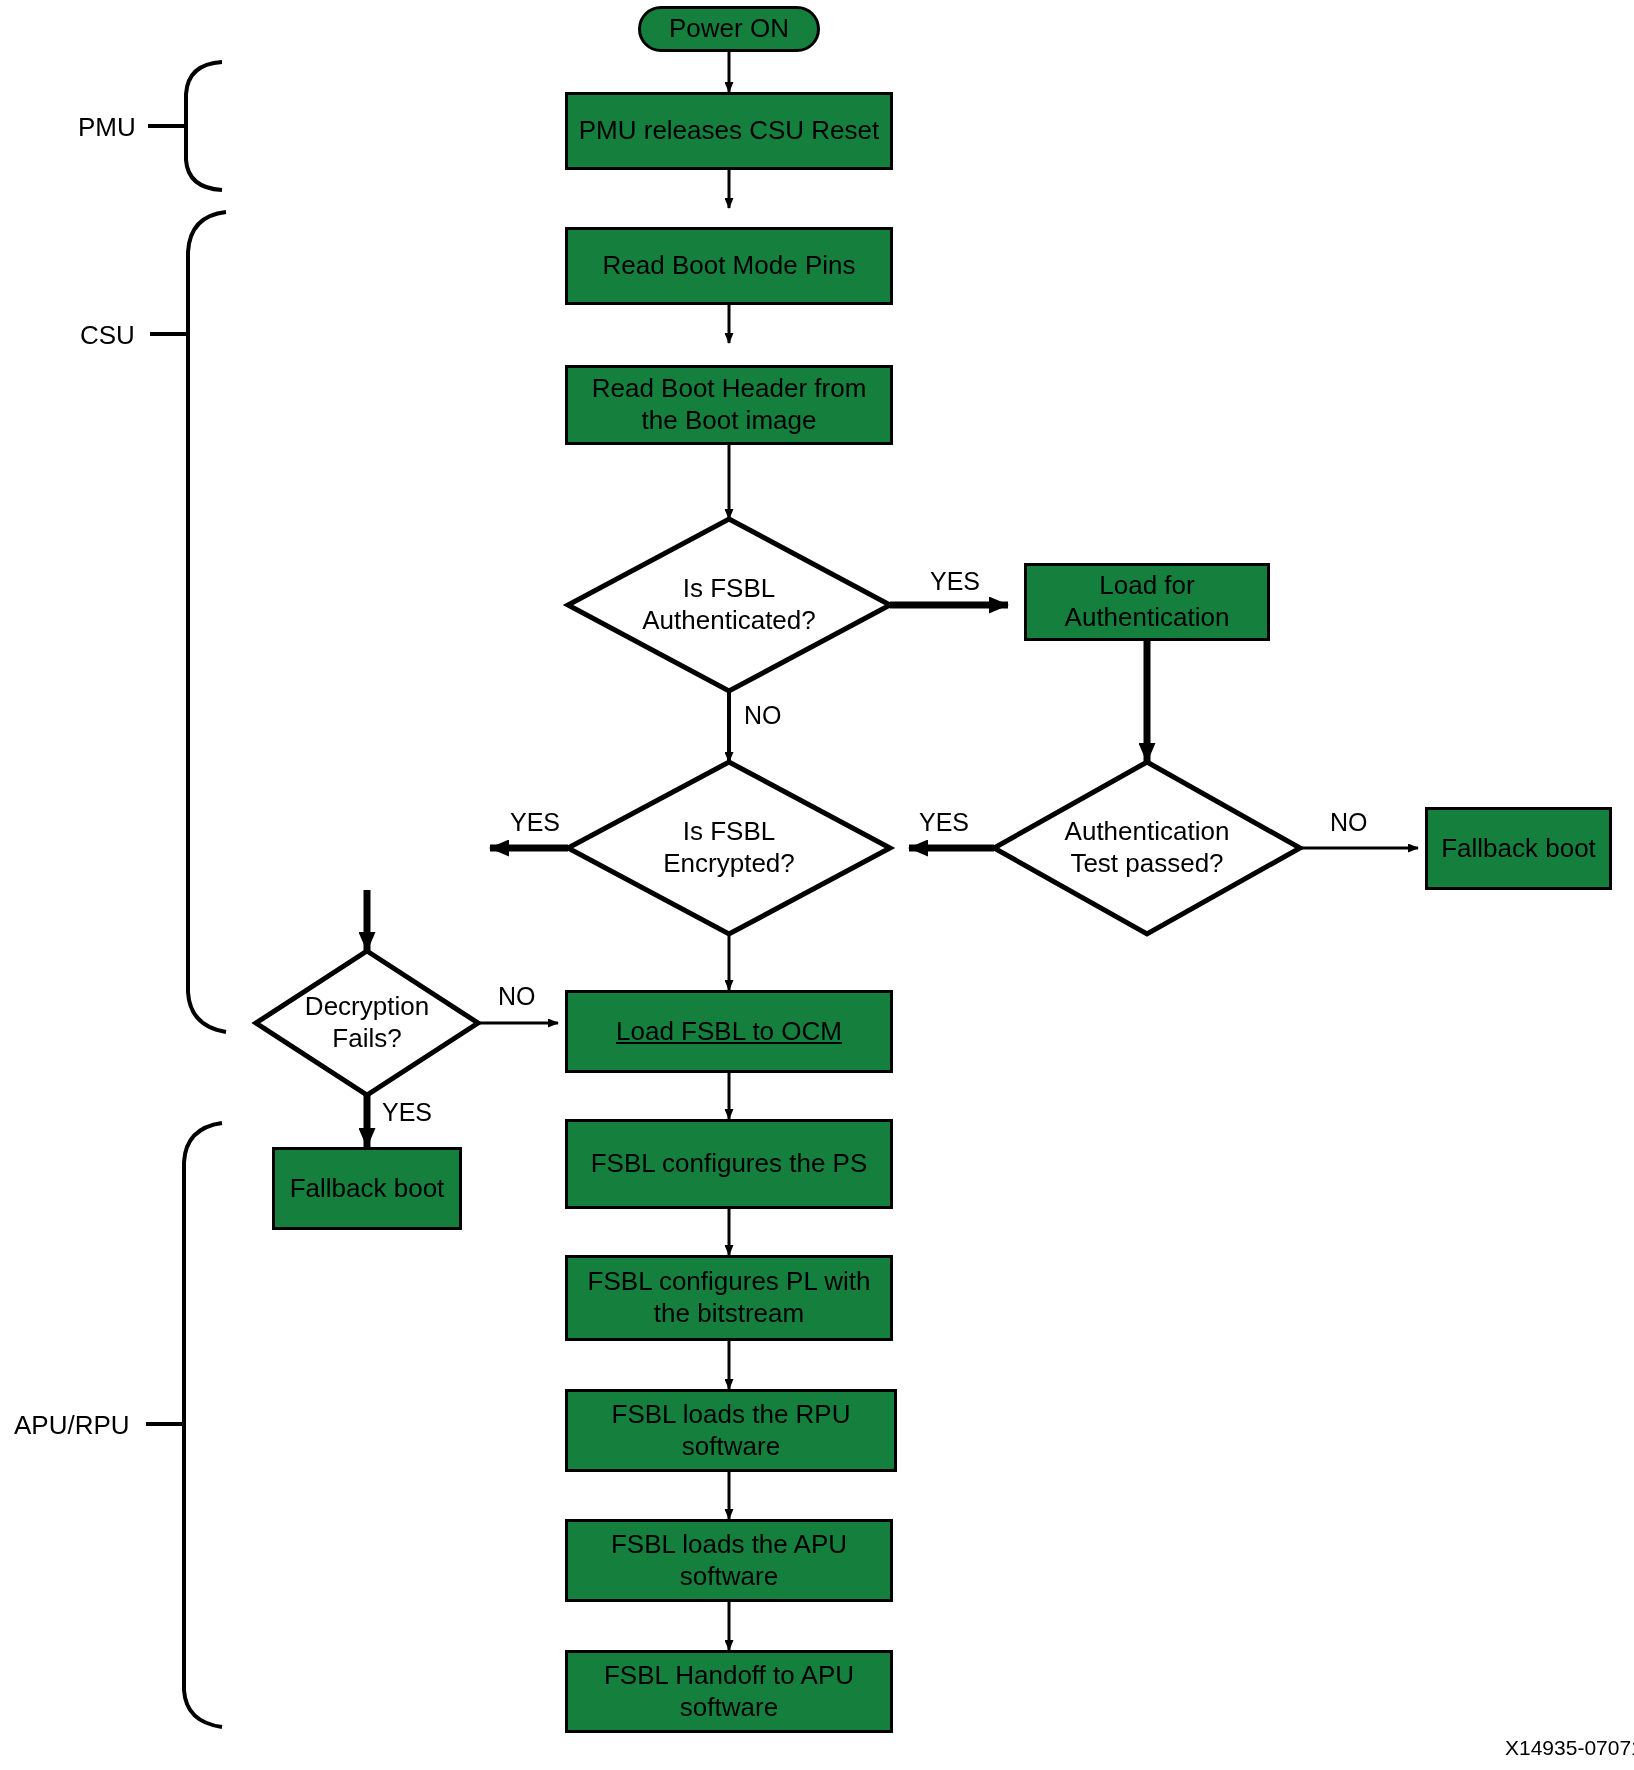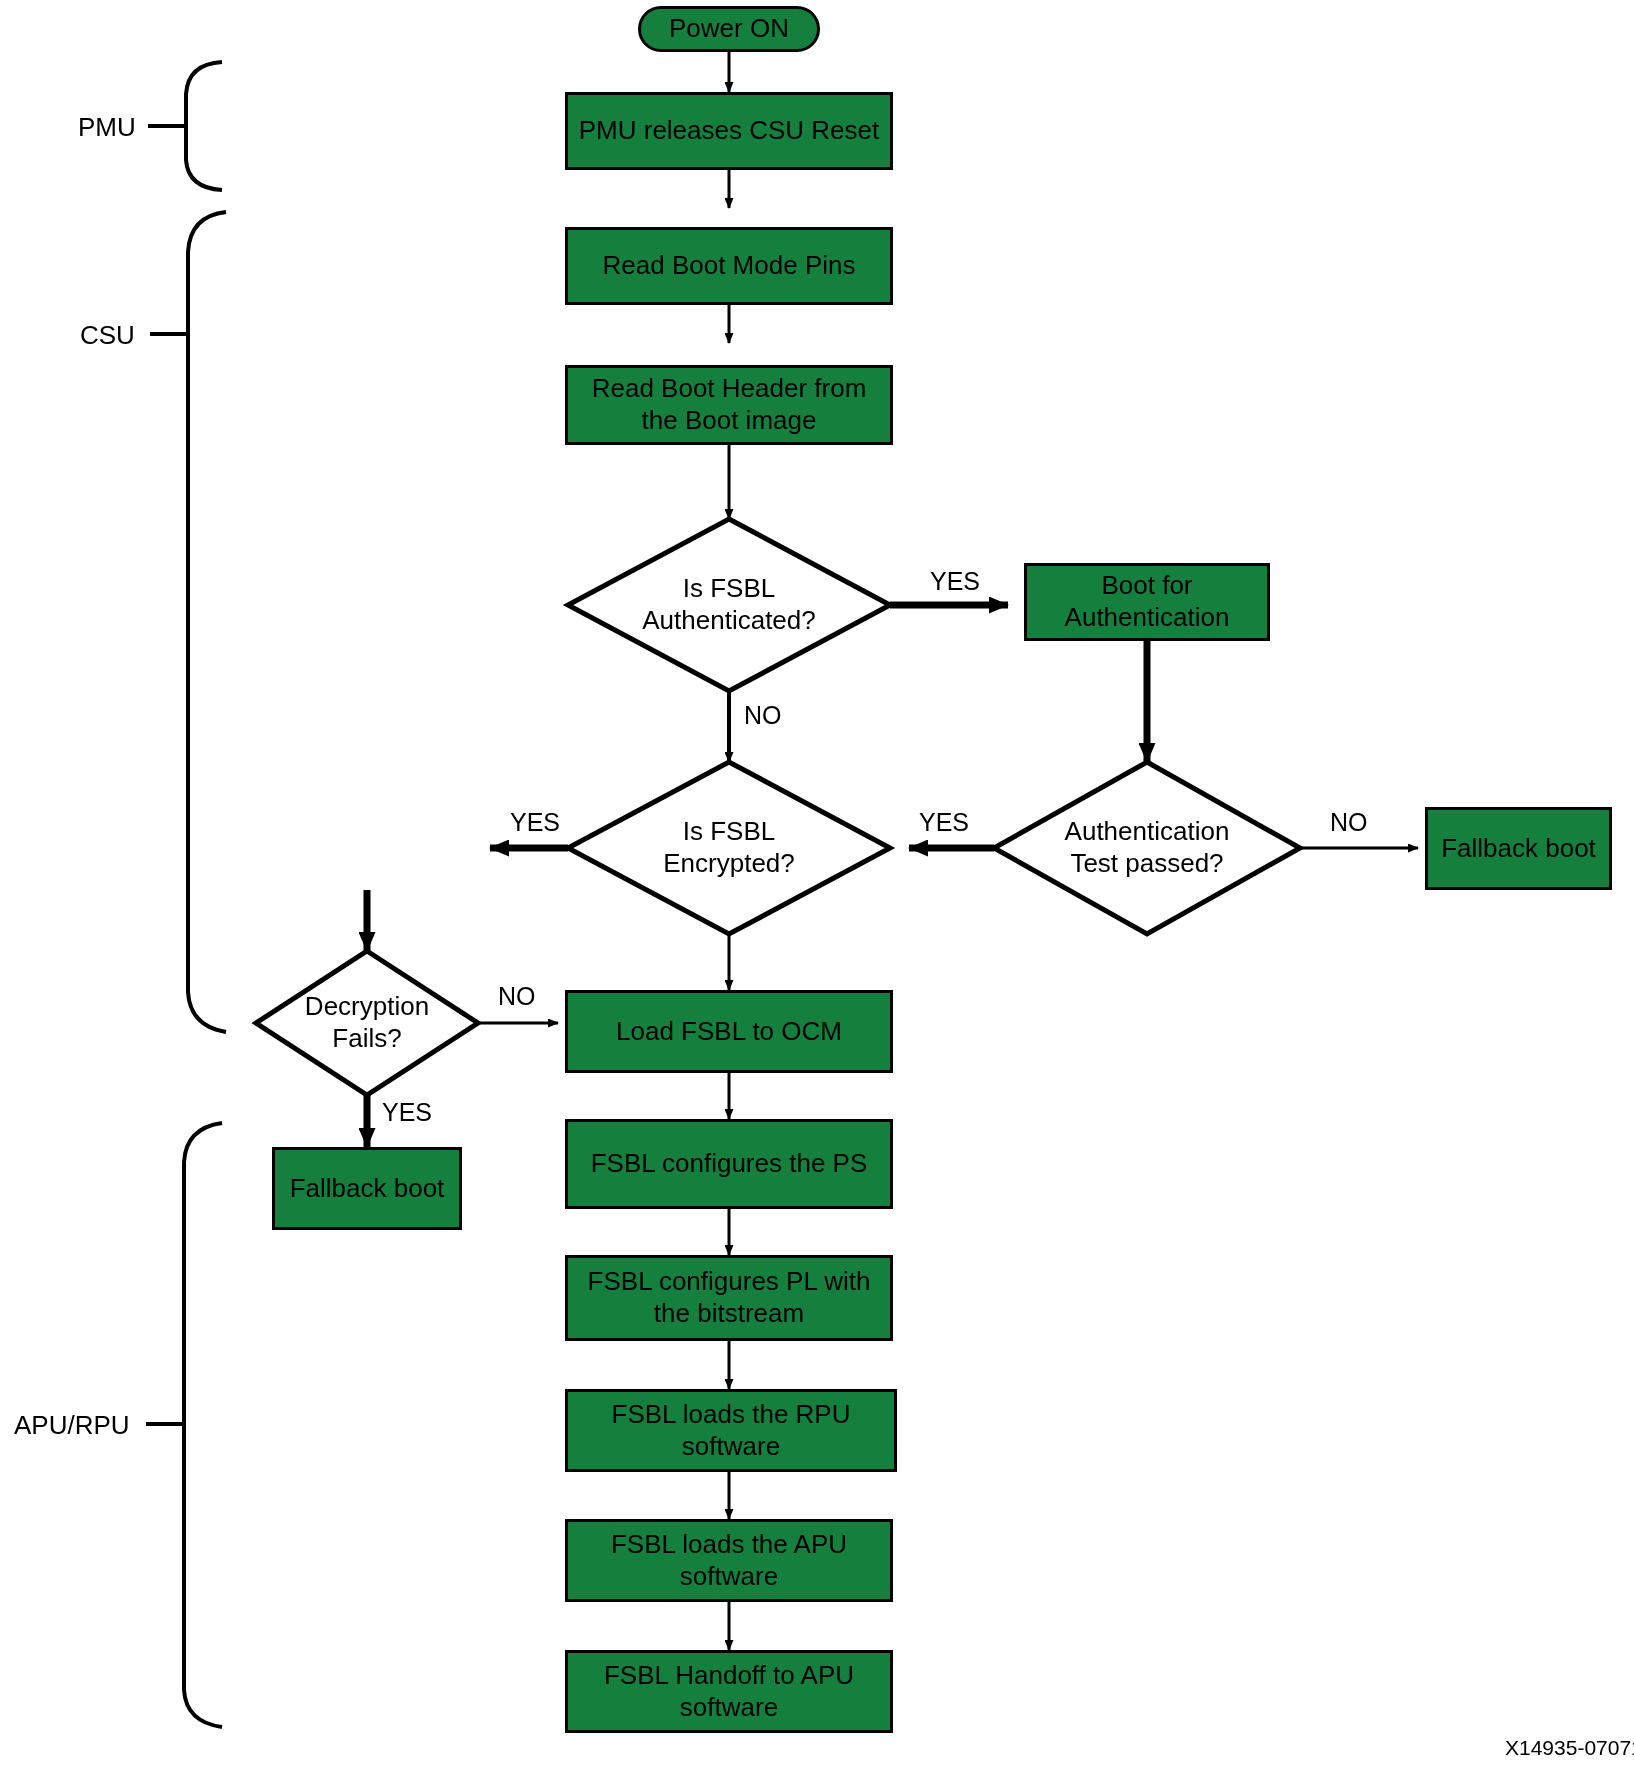--- a/index.html
+++ b/index.html
@@ -156,38 +156,38 @@
   <div class="node proc" style="left:565px; top:92px; width:328px; height:78px;">PMU releases CSU Reset</div>
 
   <div class="node proc" style="left:565px; top:365px; width:328px; height:80px;">Read Boot Header from
 the Boot image</div>
 
   <div class="node proc" style="left:565px; top:227px; width:328px; height:78px;">Read Boot Mode Pins</div>
 
   <div class="decision-label" style="left:598px; top:573px; width:262px; height:64px;">Is FSBL
 Authenticated?</div>
 
-  <div class="node proc" style="left:1024px; top:563px; width:246px; height:78px;">Boot for
+  <div class="node proc" style="left:1024px; top:563px; width:246px; height:78px;">Load for
 Authentication</div>
 
   <div class="decision-label" style="left:1020px; top:816px; width:254px; height:64px;">Authentication
 Test passed?</div>
 
   <div class="node proc" style="left:1425px; top:807px; width:187px; height:83px;">Fallback boot</div>
 
   <div class="decision-label" style="left:605px; top:816px; width:248px; height:64px;">Is FSBL
 Encrypted?</div>
 
 
   <div class="decision-label" style="left:248px; top:991px; width:238px; height:64px;">Decryption
 Fails?</div>
 
   <div class="node proc" style="left:272px; top:1147px; width:190px; height:83px;">Fallback boot</div>
 
-  <div class="node proc" style="left:565px; top:990px; width:328px; height:83px;">Load FSBL to OCM</div>
+  <div class="node proc" style="left:565px; top:990px; width:328px; height:83px;text-decoration:underline;">Load FSBL to OCM</div>
 
   <div class="node proc" style="left:565px; top:1255px; width:328px; height:86px;">FSBL configures PL with
 the bitstream</div>
 
   <div class="node proc" style="left:565px; top:1119px; width:328px; height:90px;">FSBL configures the PS</div>
 
   <div class="node proc" style="left:565px; top:1389px; width:332px; height:83px;">FSBL loads the  RPU
 software</div>
 
   <div class="node proc" style="left:565px; top:1519px; width:328px; height:83px;">FSBL loads the APU

